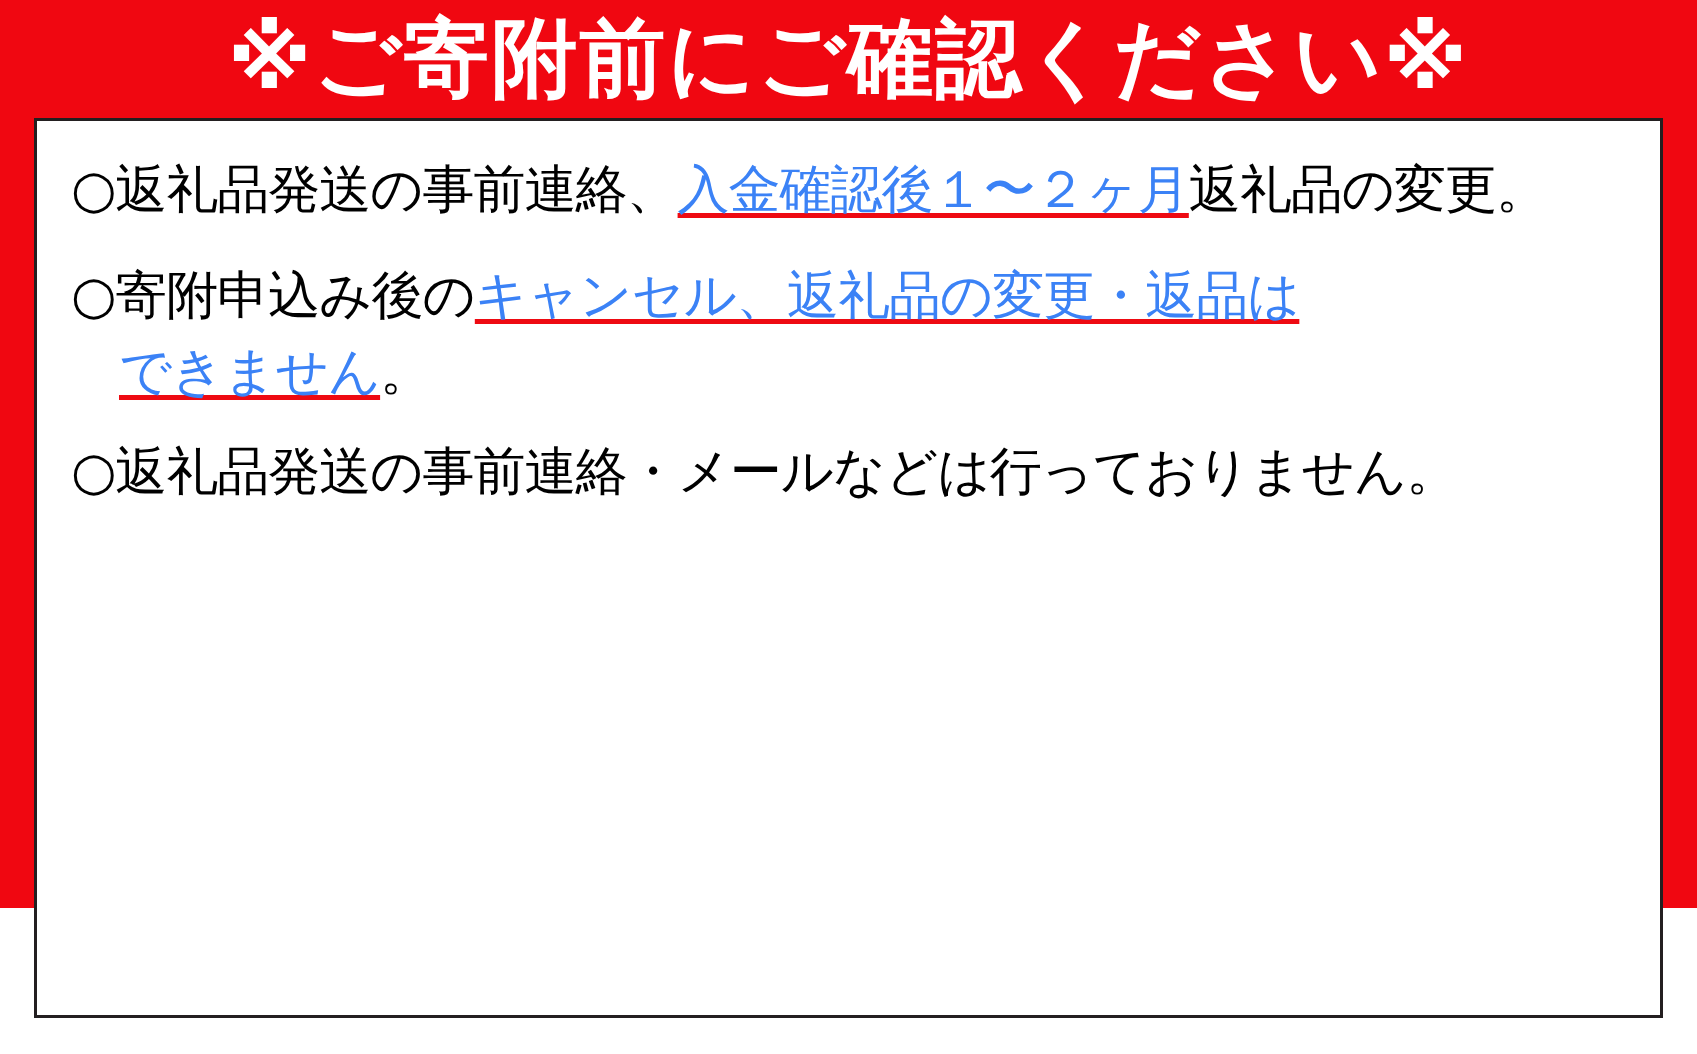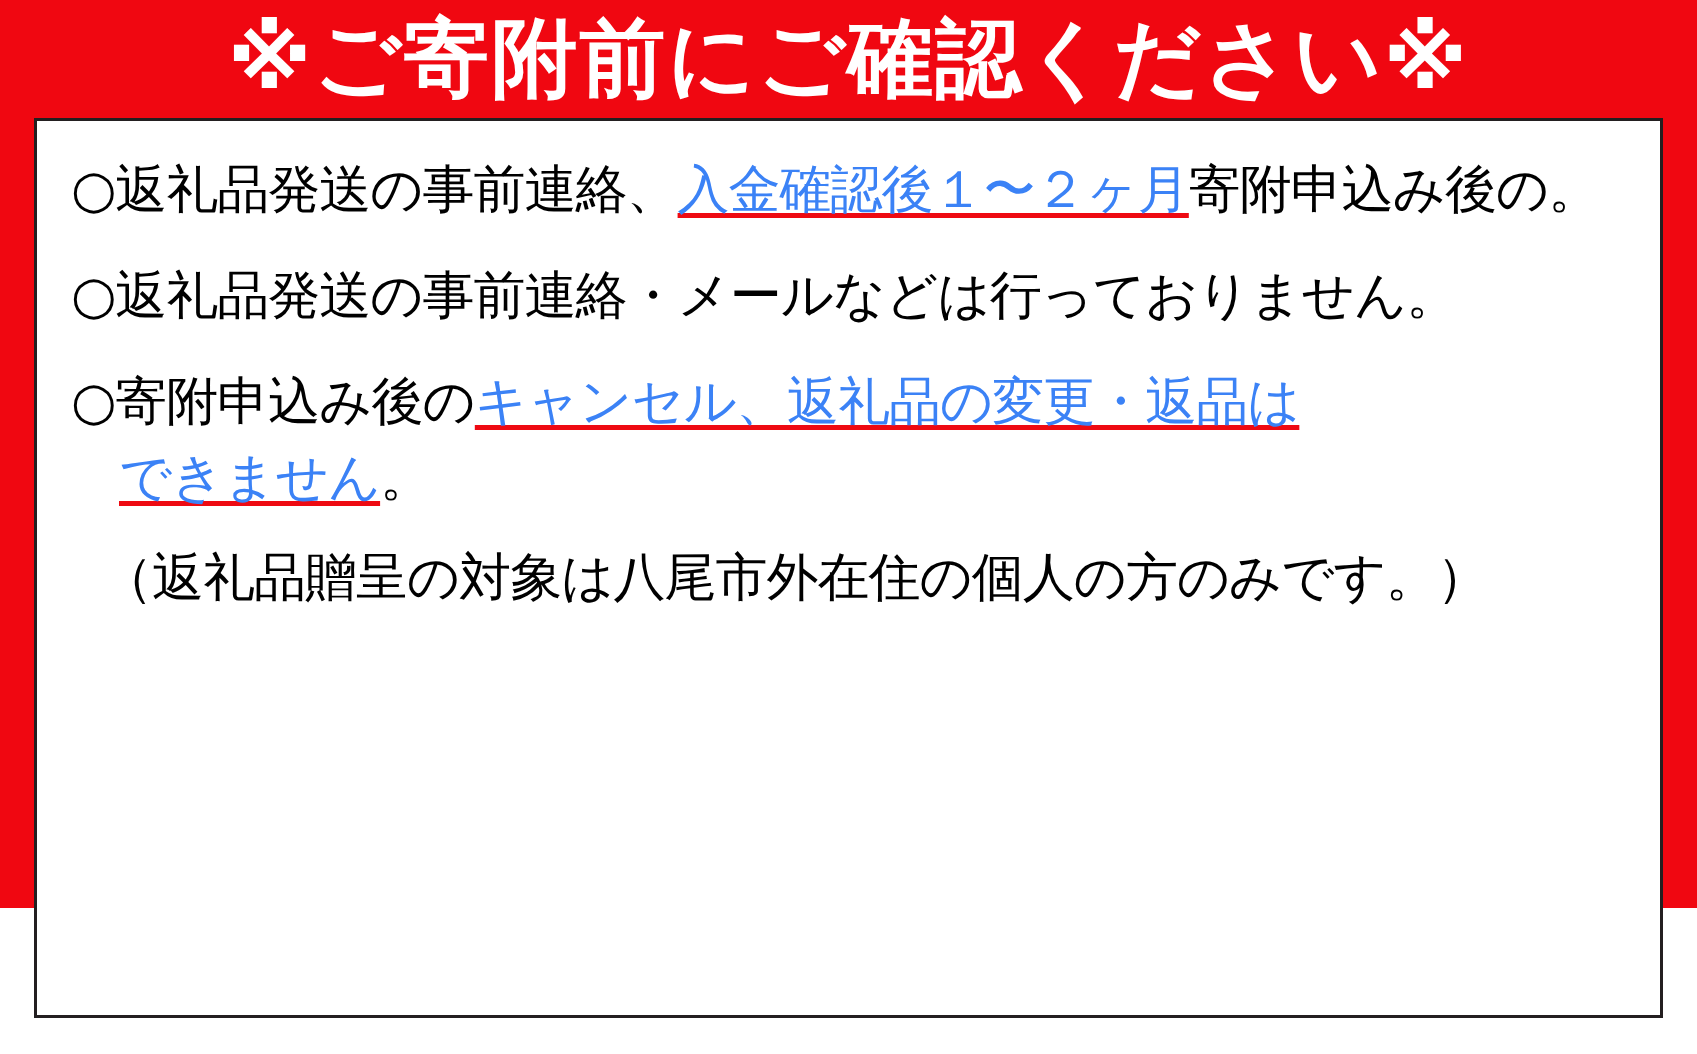--- a/index.html
+++ b/index.html
@@ -91,32 +91,31 @@
 <body>
 
 <div class="banner">
 
   <div class="banner-title">※ご寄附前にご確認ください※</div>
 
   <div class="notice-panel">
     <ul class="notice-list">
 
       <li class="notice-item">
-        <span>○返礼品発送の事前連絡、</span><span class="hl">入金確認後１〜２ヶ月</span><span>寄附申込み後の。</span>
+        <span>○返礼品発送の事前連絡、</span><span class="hl">入金確認後１〜２ヶ月</span><span>返礼品の変更。</span>
       </li>
 
+
+      <li class="notice-item tight">
+        <span>○寄附申込み後の</span><span class="hl">キャンセル、返礼品の変更・返品は</span>
+        <span class="indent-line"><span class="hl">できません</span><span>。</span></span>
+      </li>
 
       <li class="notice-item">
         <span>○返礼品発送の事前連絡・メールなどは行っておりません。</span>
       </li>
 
       <li class="notice-item tight">
-        <span>○寄附申込み後の</span><span class="hl">キャンセル、返礼品の変更・返品は</span>
-        <span class="indent-line"><span class="hl">できません</span><span>。</span></span>
-      </li>
-
-      <li class="notice-item tight">
-        <span class="indent-line2">（返礼品贈呈の対象は八尾市外在住の個人の方のみです。）</span>
       </li>
 
     </ul>
   </div>
 </div>
 
 </body></html>

